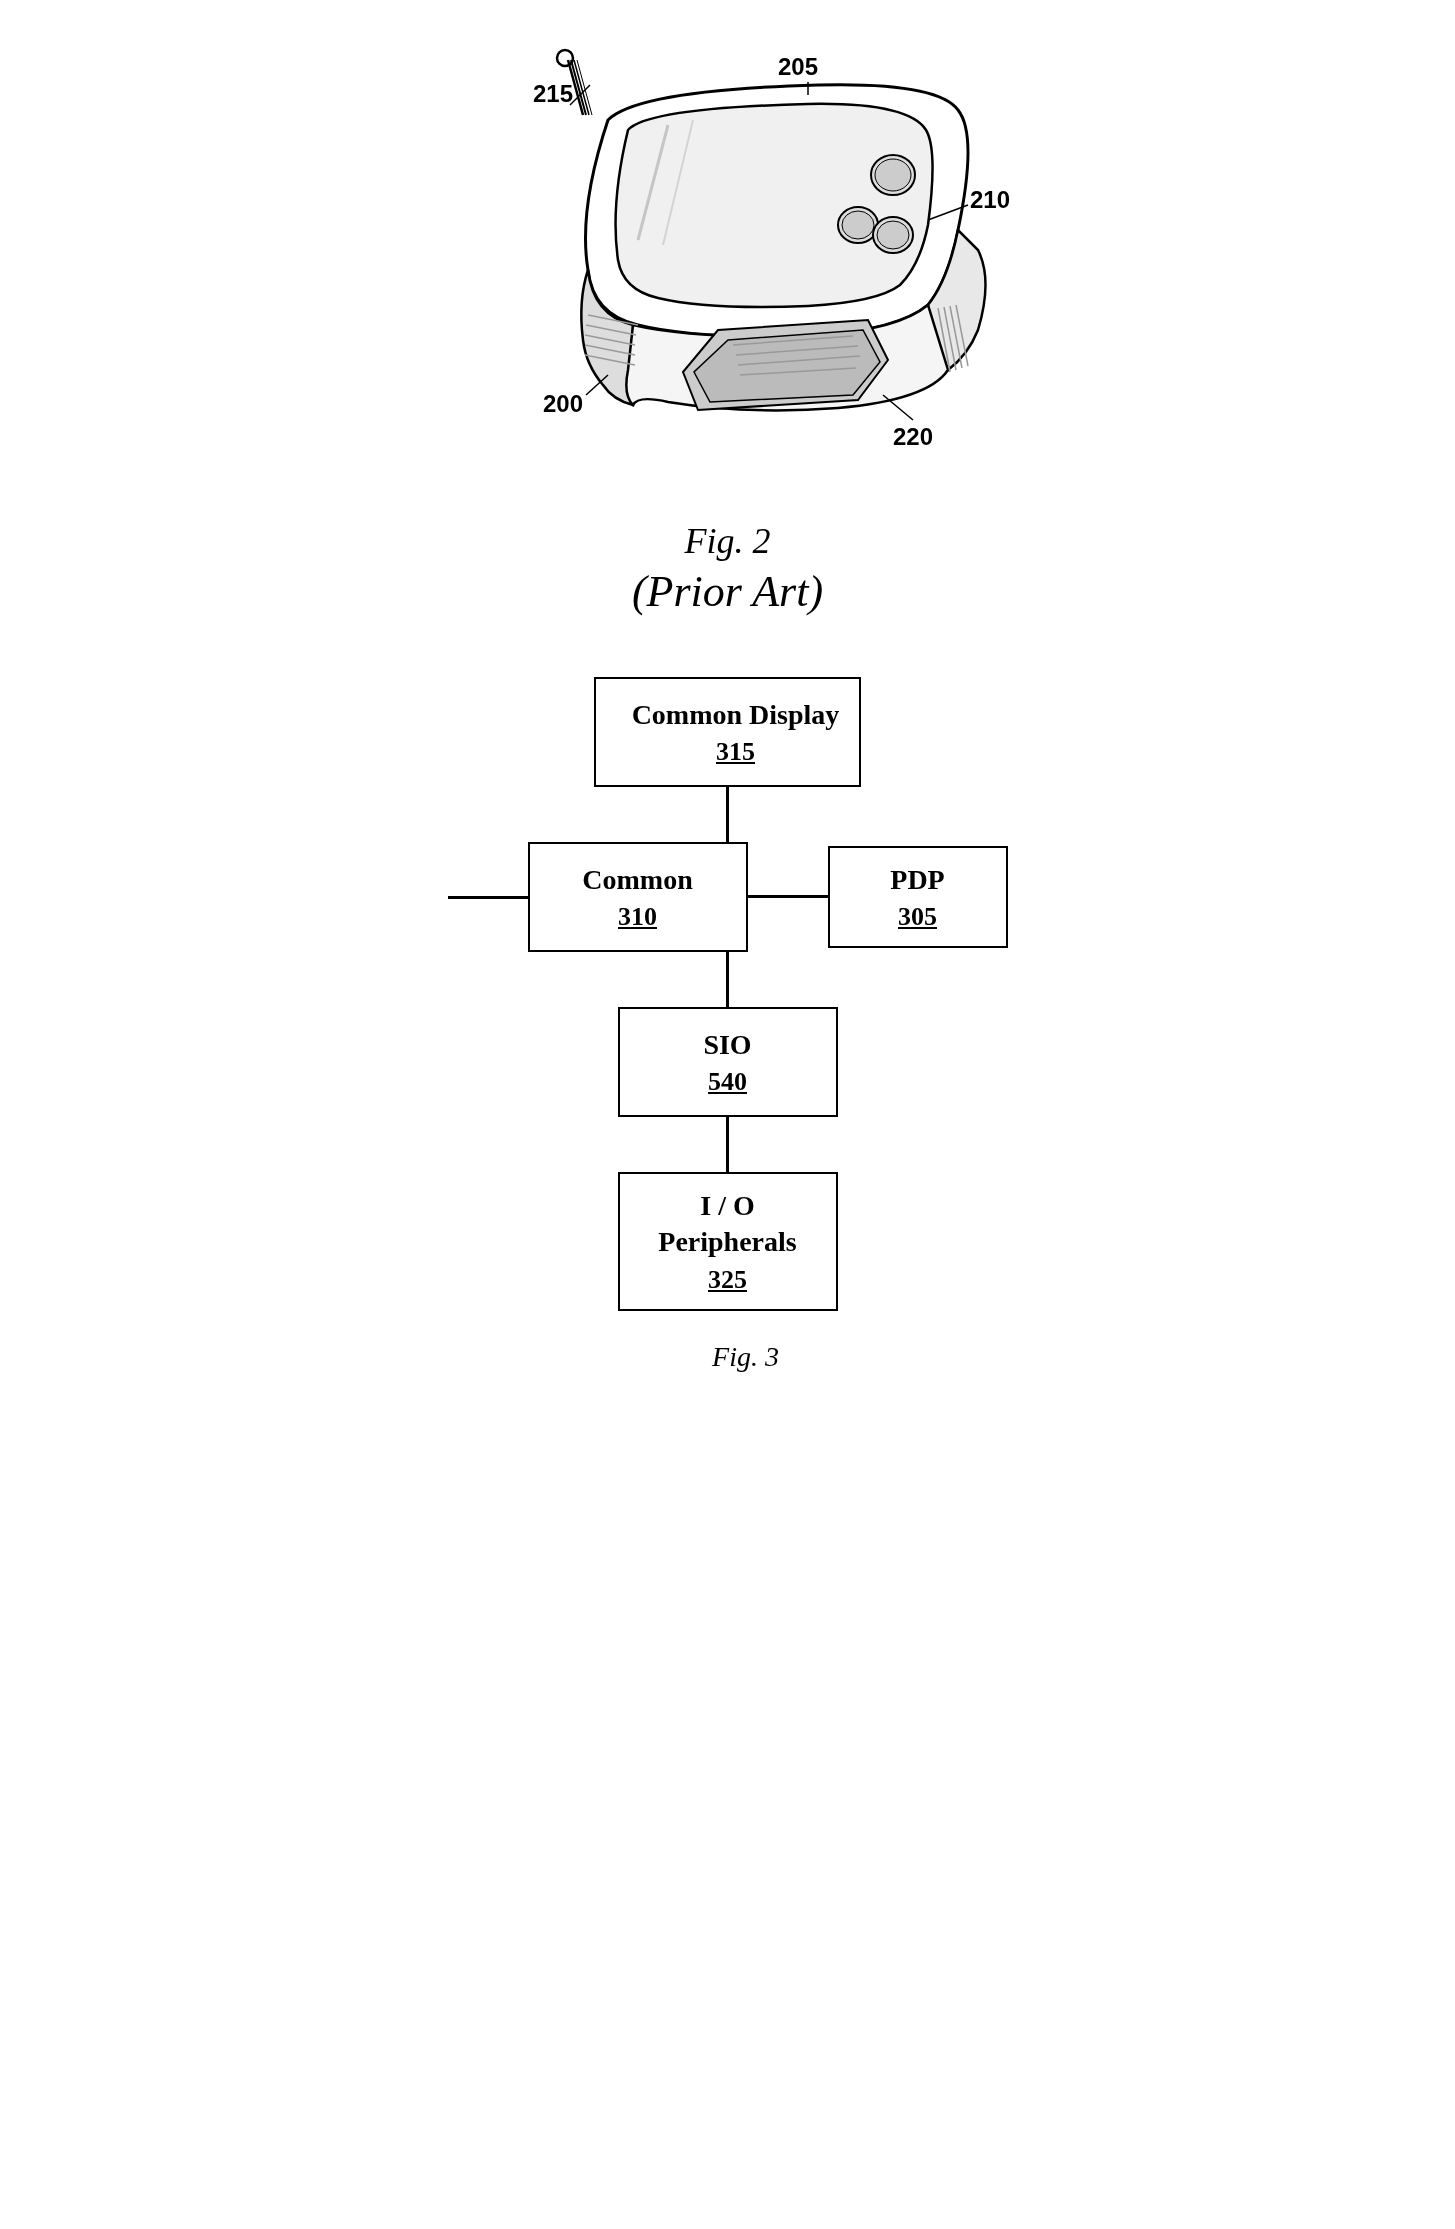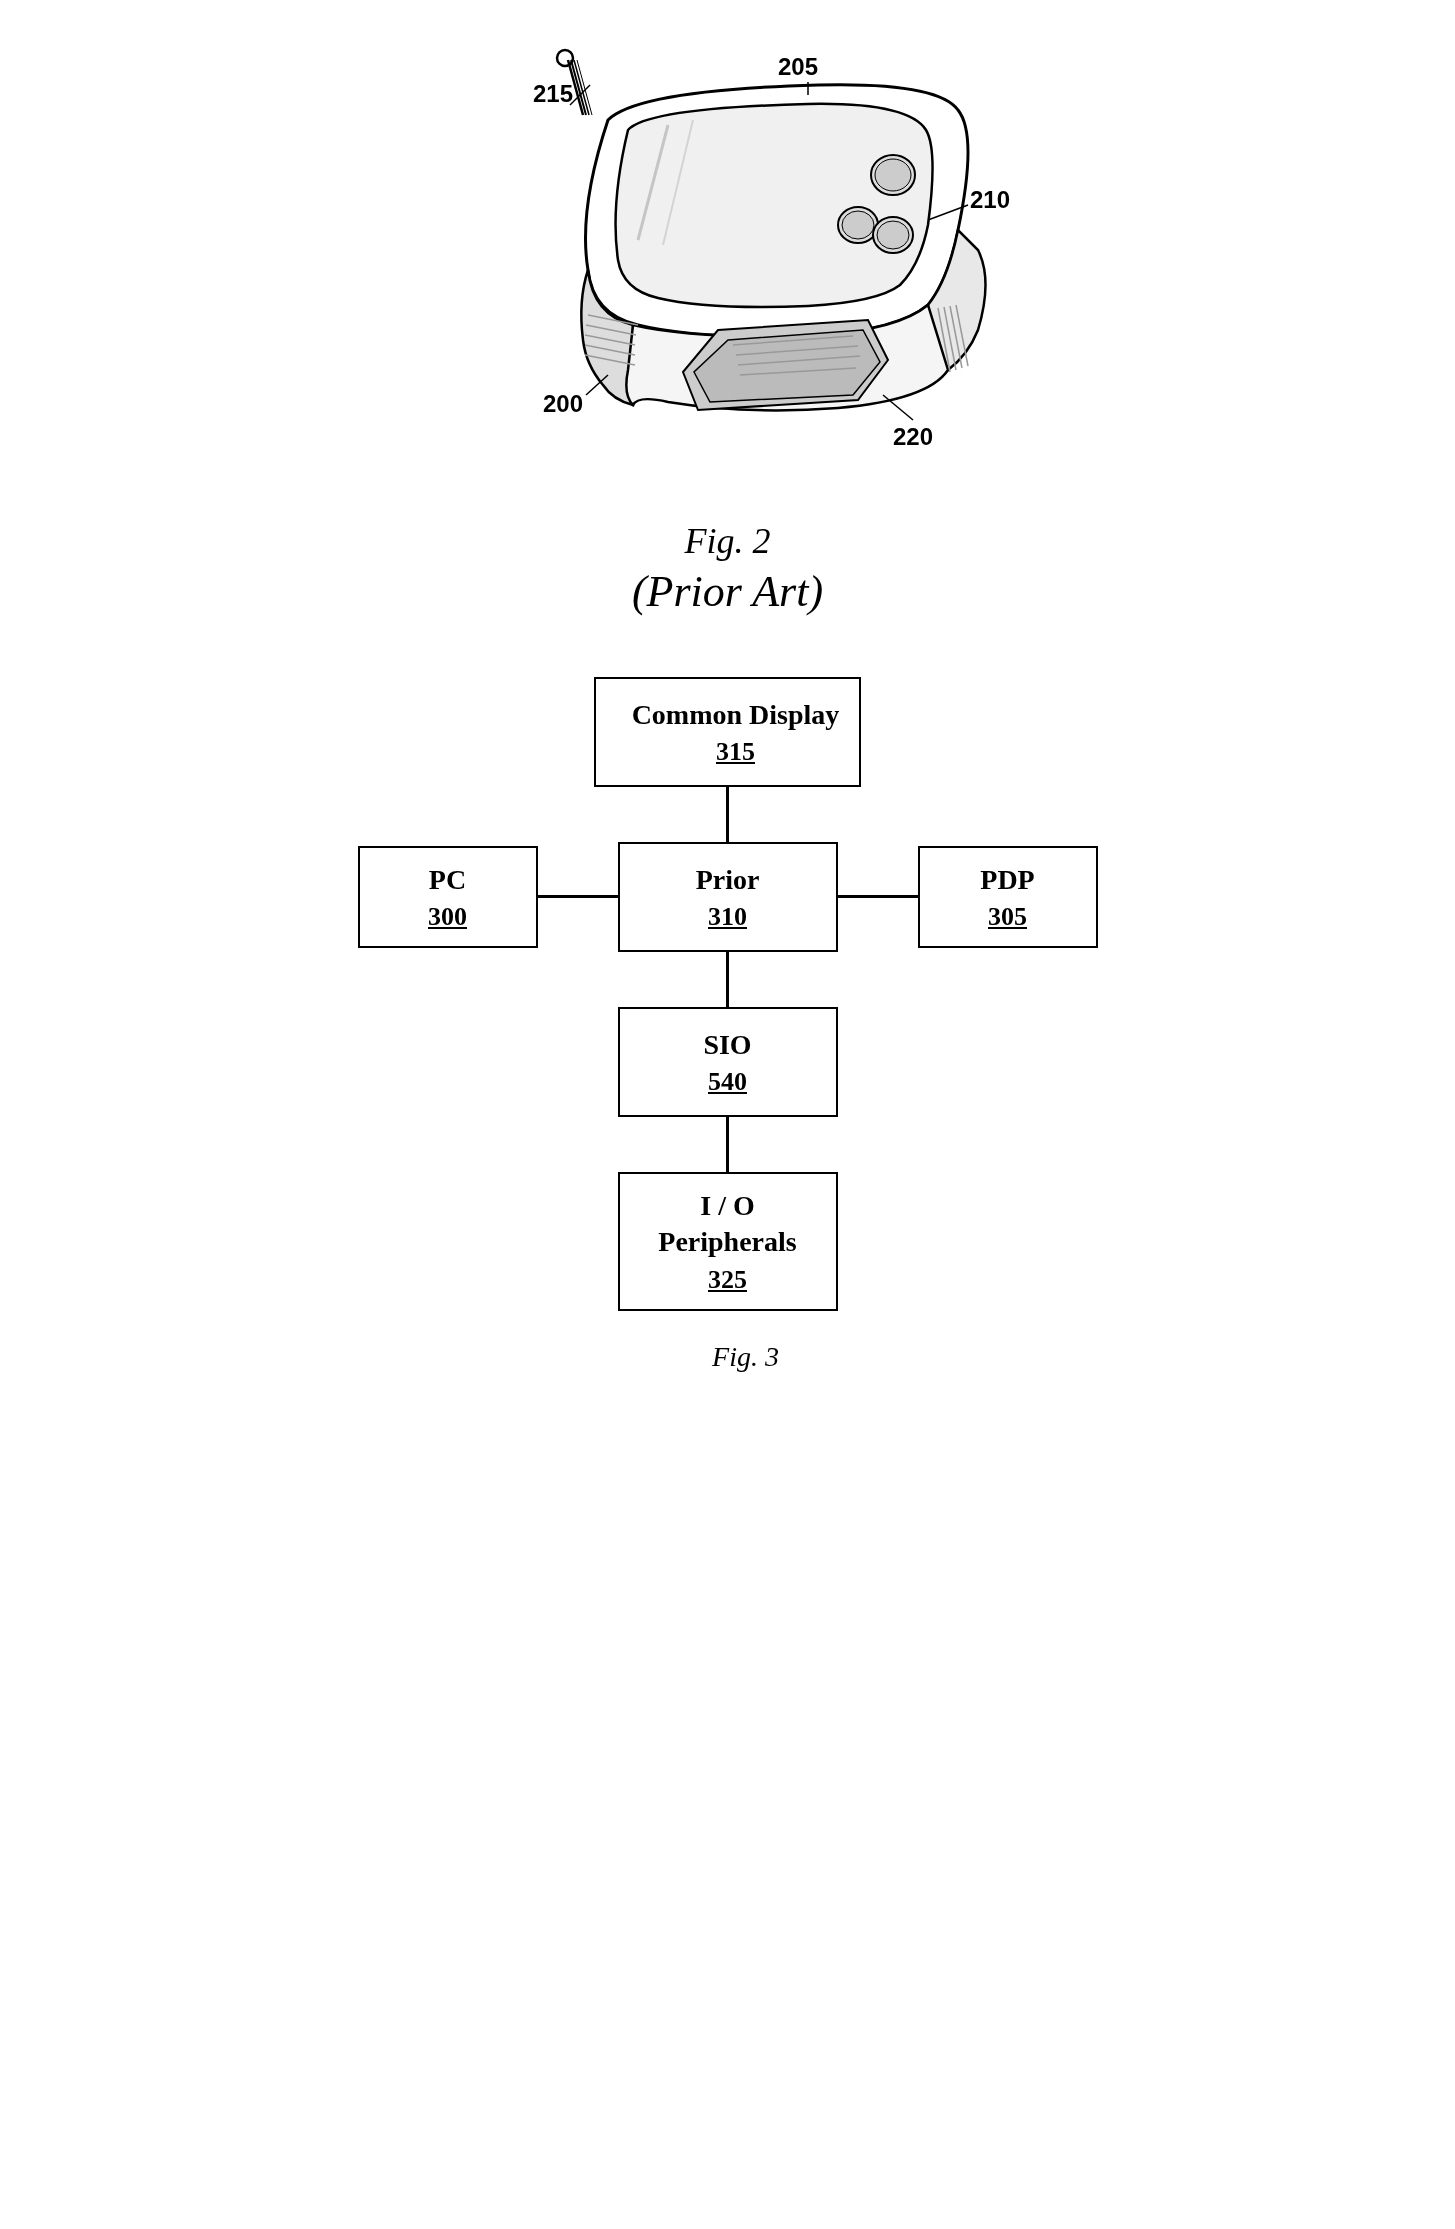--- a/index.html
+++ b/index.html
@@ -203,29 +203,25 @@
     <div class="box" style="min-width:220px; min-height:110px;padding-left:36px;">
       <span class="box-label">Common Display</span>
       <span class="box-number">315</span>
     </div>
 
     <div class="connector-v" style="height:55px;"></div>
 
     <div class="diagram-row">
 
       <div class="side-box-wrapper">
-        <div class="box" style="min-width:180px; min-height:100px;">
-          <span class="box-label">PC</span>
-          <span class="box-number">300</span>
-        </div>
         <div class="connector-h" style="width:80px;"></div>
       </div>
 
       <div class="box" style="min-width:220px; min-height:110px;">
-        <span class="box-label">Prior</span>
+        <span class="box-label">Common</span>
         <span class="box-number">310</span>
       </div>
 
       <div class="side-box-wrapper">
         <div class="connector-h" style="width:80px;"></div>
         <div class="box" style="min-width:180px; min-height:100px;justify-content:flex-end;">
           <span class="box-label">PDP</span>
           <span class="box-number">305</span>
         </div>
       </div>

